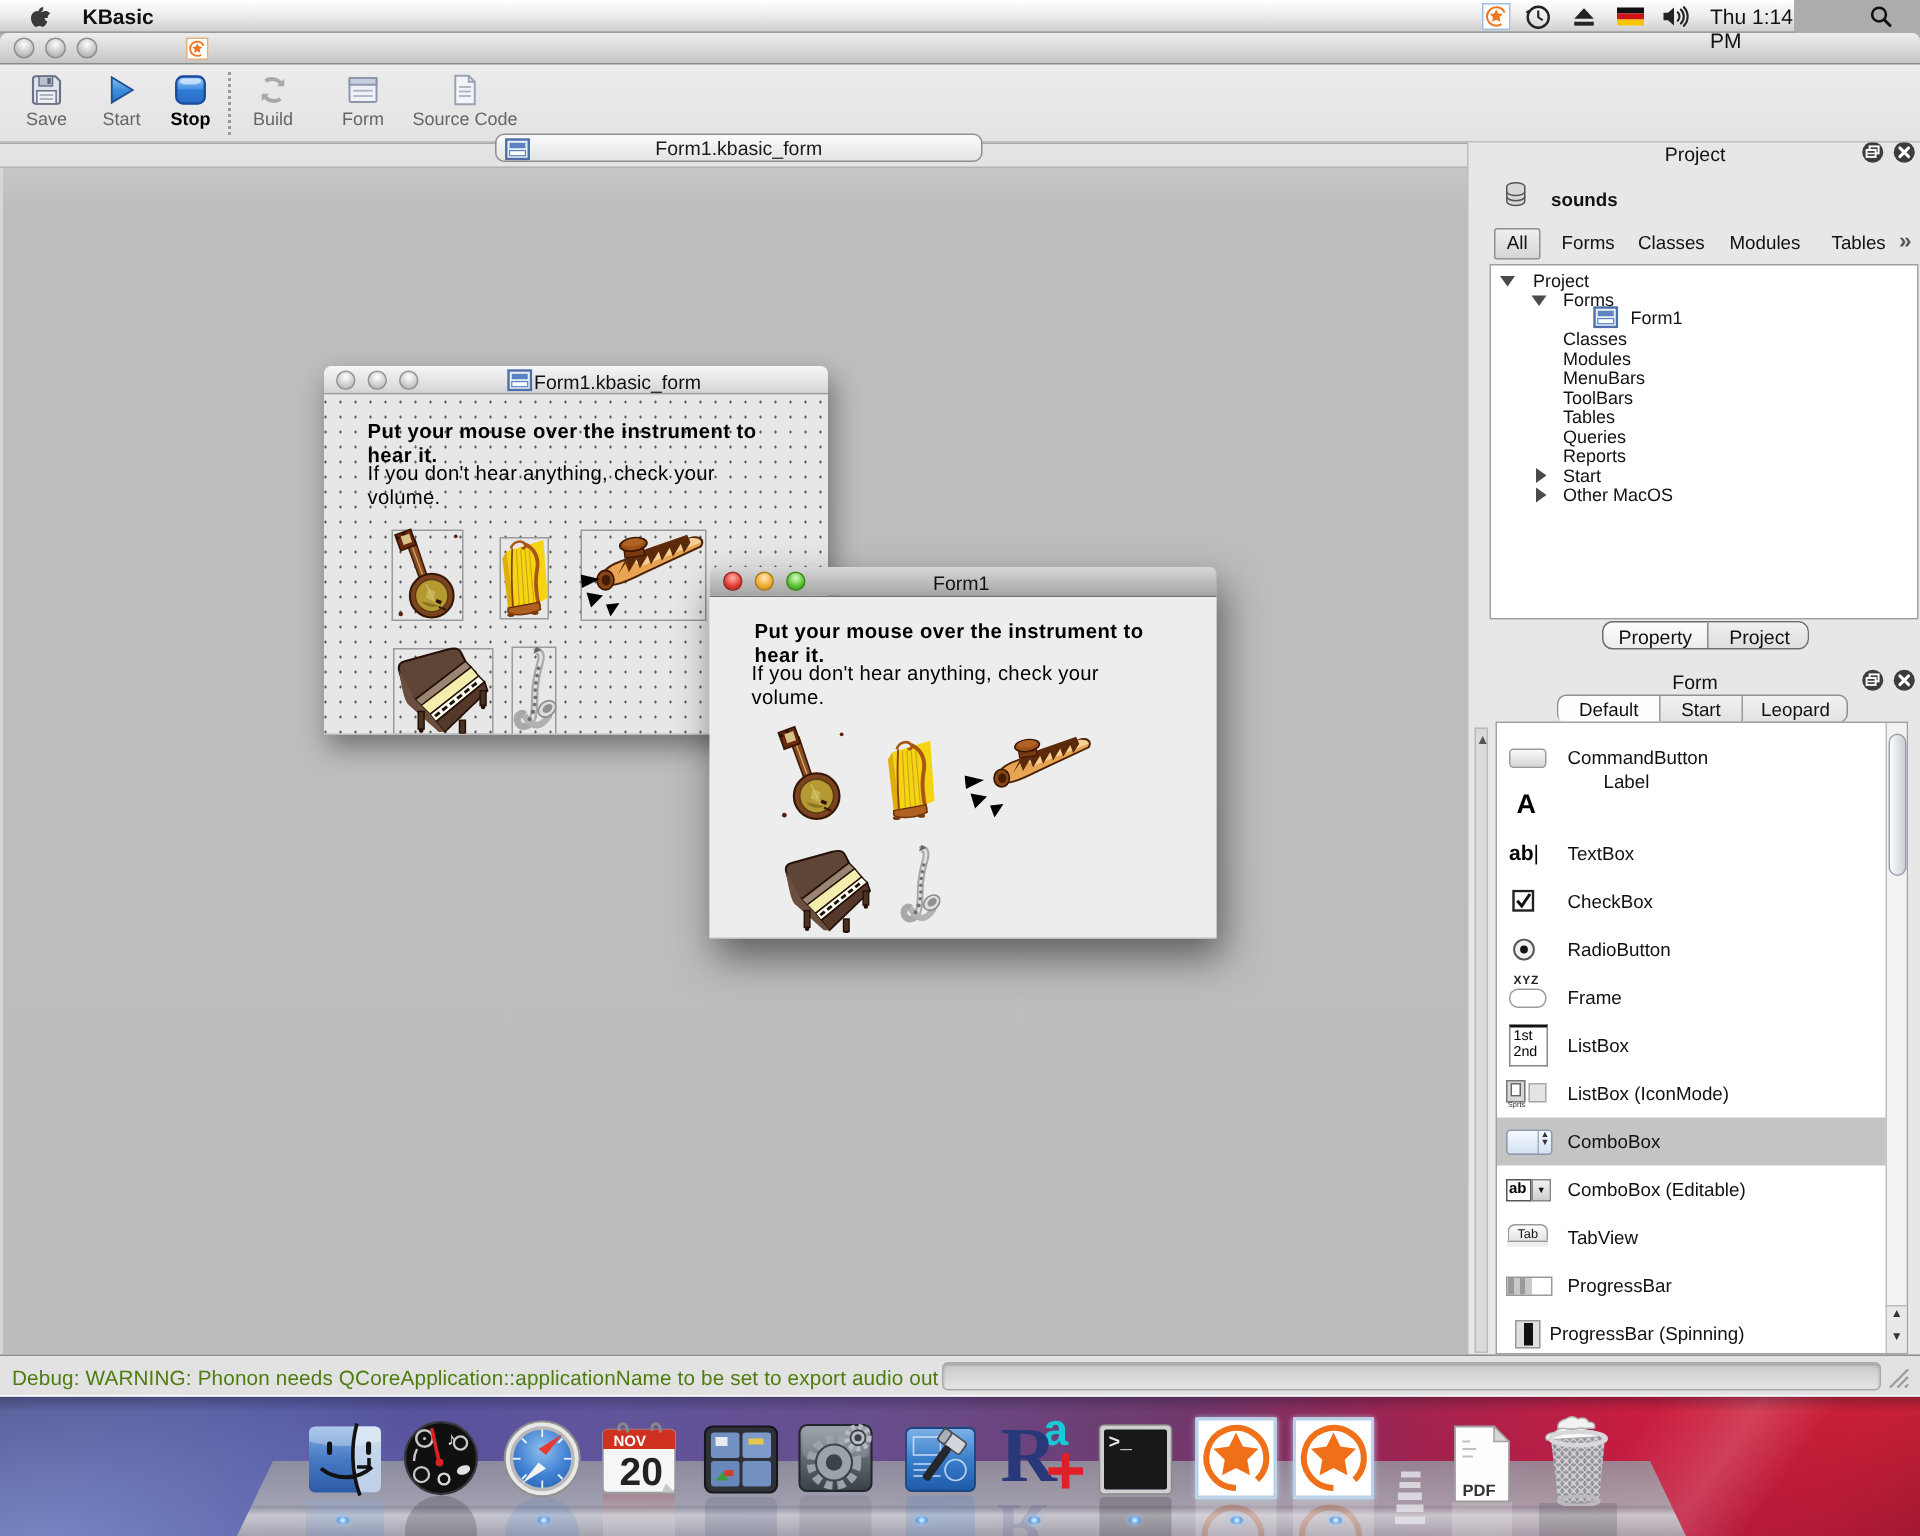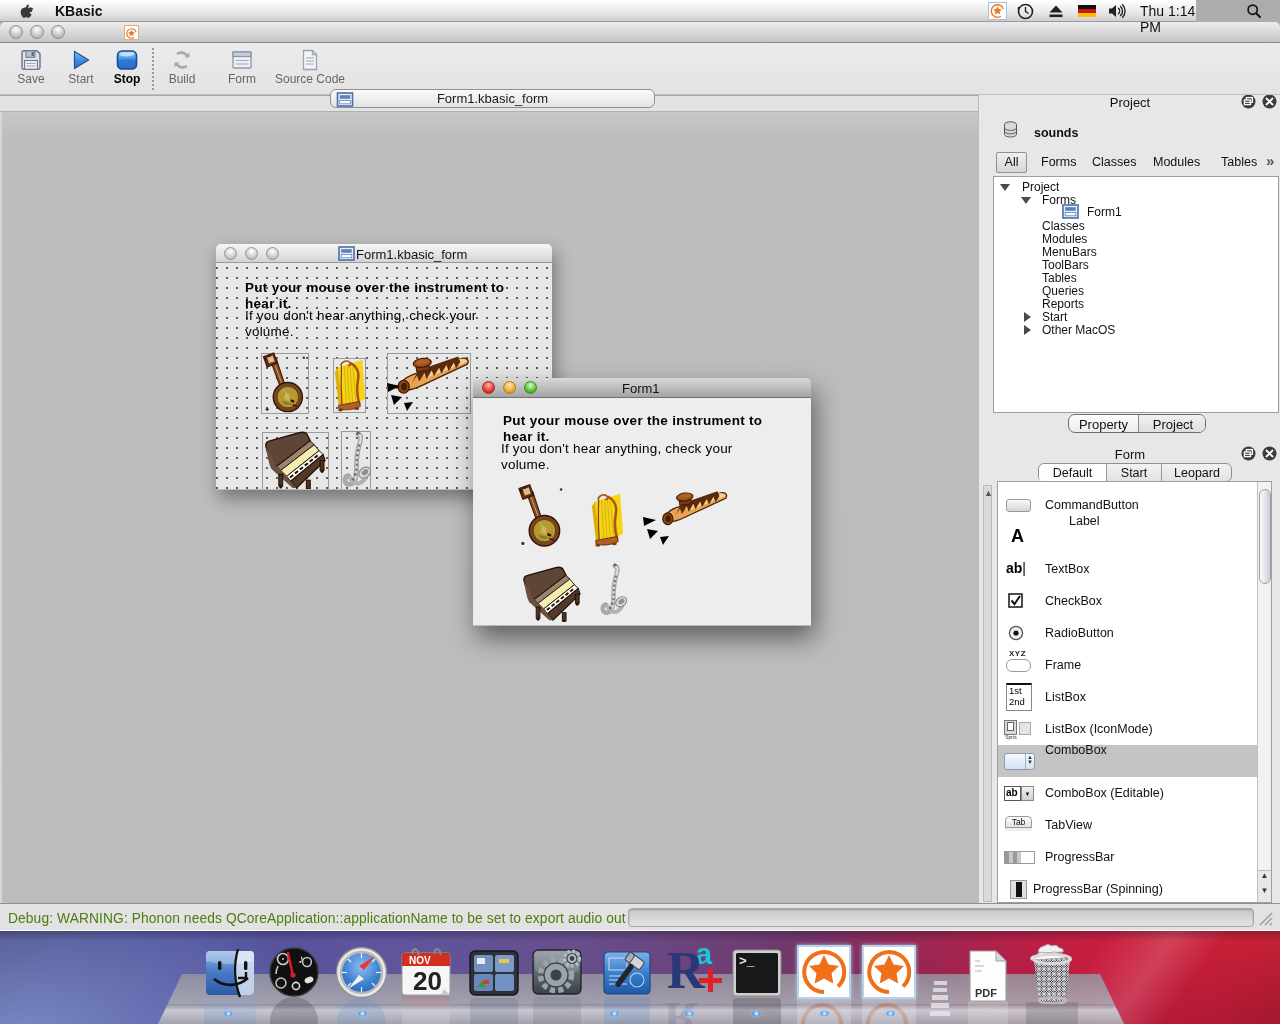--- a/index.html
+++ b/index.html
@@ -716,21 +716,21 @@
     </div>
 
     <div class="wrow" style="left:47px; top:16px;">CommandButton</div>
     <div class="wrow" style="left:47px; top:32px;margin-left:24px;">Label</div>
     <div class="wrow" style="left:47px; top:80px;">TextBox</div>
     <div class="wrow" style="left:47px; top:112px;">CheckBox</div>
     <div class="wrow" style="left:47px; top:144px;">RadioButton</div>
     <div class="wrow" style="left:47px; top:176px;">Frame</div>
     <div class="wrow" style="left:47px; top:208px;">ListBox</div>
     <div class="wrow" style="left:47px; top:240px;">ListBox (IconMode)</div>
-    <div class="wrow" style="left:47px; top:261px;text-align:center;">ComboBox</div>
+    <div class="wrow" style="left:47px; top:272px;text-align:center;">ComboBox</div>
     <div class="wrow" style="left:47px; top:304px;">ComboBox (Editable)</div>
     <div class="wrow" style="left:47px; top:336px;">TabView</div>
     <div class="wrow" style="left:47px; top:368px;">ProgressBar</div>
     <div class="wrow" style="left:35px; top:400px;">ProgressBar (Spinning)</div>
 
     <div style="position:absolute; left:8px; top:17px; width:25px; height:13px; border-radius:3px; background:linear-gradient(#fafafa,#d5d5d5); border:1px solid #9a9a9a;"></div>
     <div style="position:absolute; left:13px; top:44px; font-size:18px; font-weight:bold; color:#000;">A</div>
     <div style="position:absolute; left:8px; top:78px; font-size:14px; font-weight:bold; color:#000;">ab<span style="font-weight:normal;">|</span></div>
     <svg style="position:absolute; left:10px; top:111px;" width="16" height="16" viewBox="0 0 16 16">
       <rect x="1" y="1" width="13" height="13" fill="#fff" stroke="#222" stroke-width="1.6"></rect>

